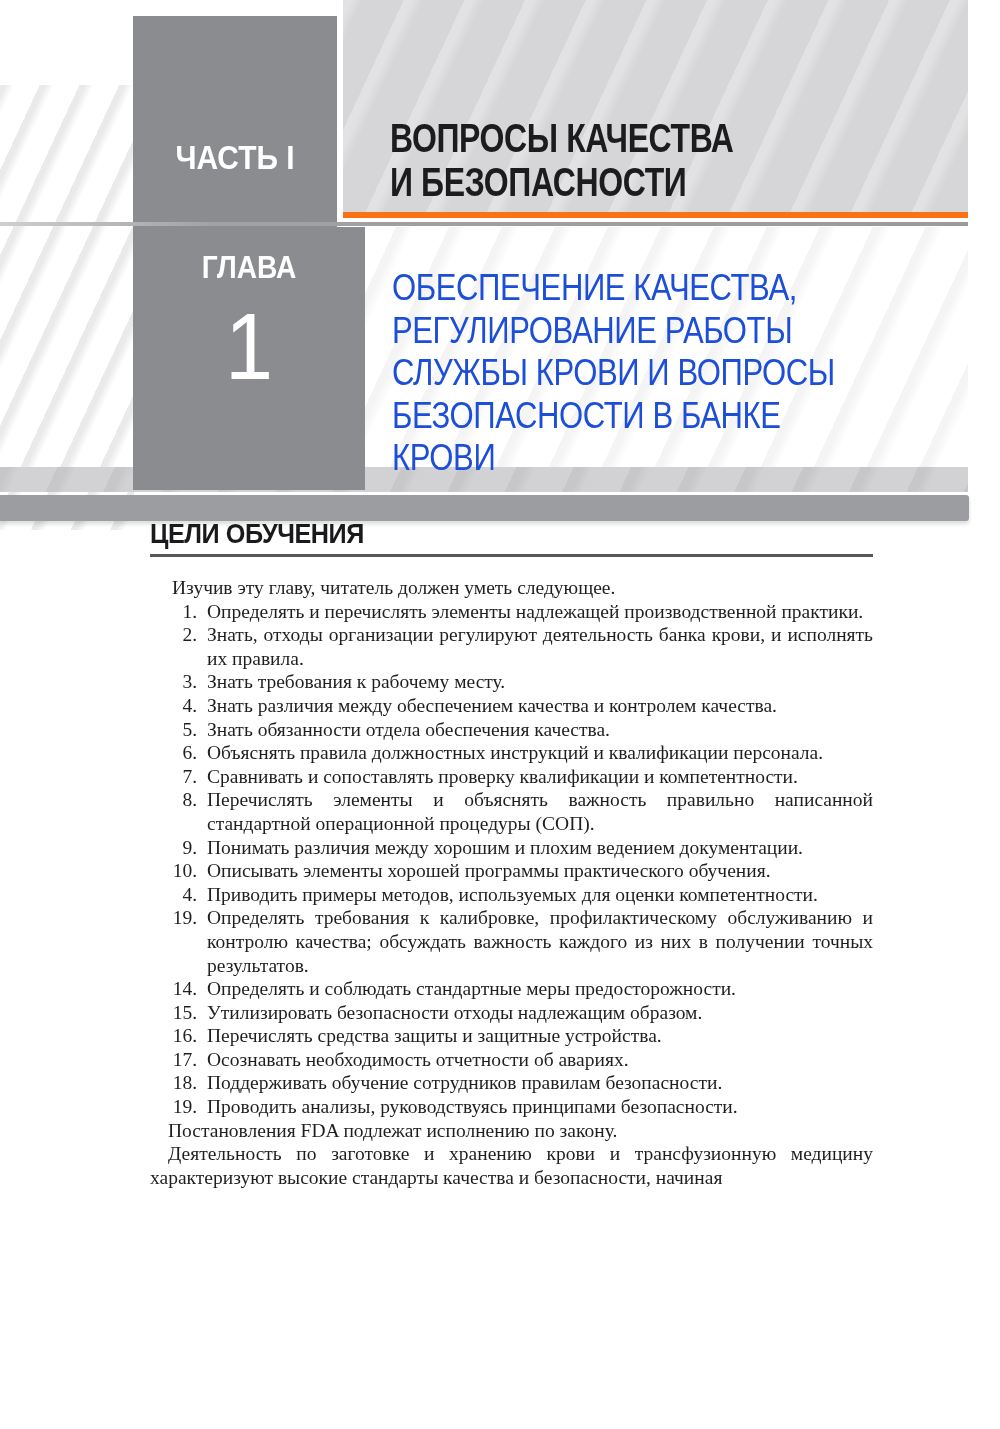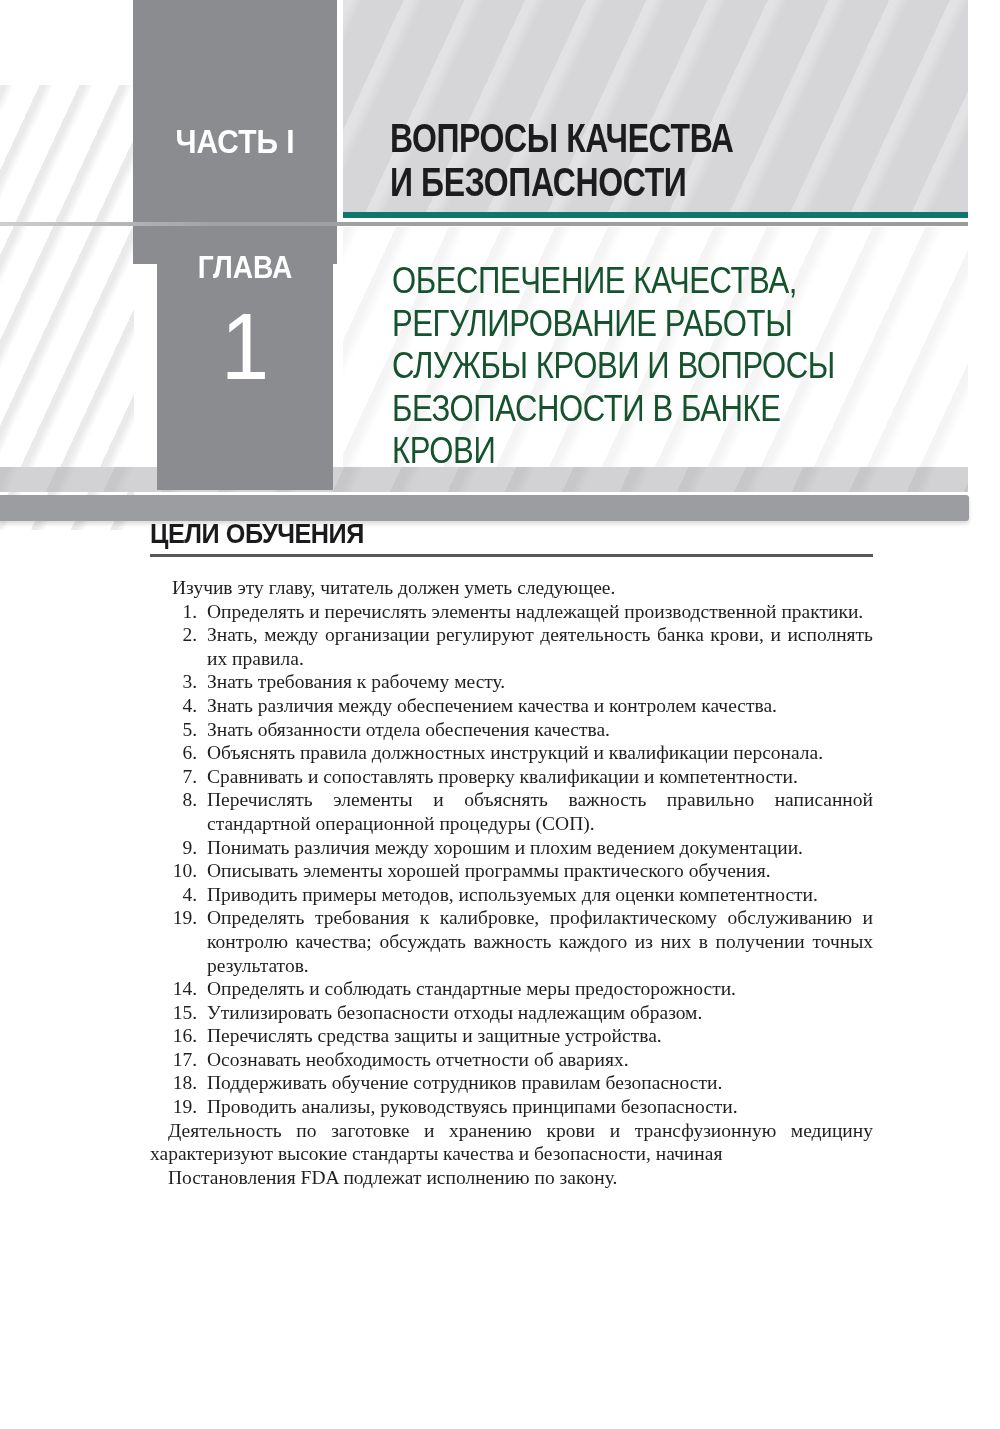--- a/index.html
+++ b/index.html
@@ -29,72 +29,71 @@
   }
   .sw-block {
     left:343px; top:0; width:625px; height:212px;
     background:repeating-linear-gradient(115deg,
       rgba(255,255,255,0.30) 0px, rgba(255,255,255,0.30) 7px,
       rgba(255,255,255,0) 18px, rgba(255,255,255,0) 55px);
   }
 
   
   .part-band {
-    position:absolute; left:133px; top:0; width:204px; height:264px;
+    position:absolute; left:133px; top:16px; width:204px; height:264px;
     background:var(--band, #8b8c90);
     padding-left:6px;
   }
   .part-label {
     position:absolute; top:122px; left:0; width:100%;
     text-align:center; color:#ffffff;
     font-family:"Liberation Sans", sans-serif; font-weight:700;
     font-size:34px; line-height:38px; white-space:nowrap;
     transform:scaleX(0.88);
   }
   .part-title-block {
     position:absolute; left:343px; top:0; width:625px; height:218px;
     background:var(--light-block, #d6d6d8);
-    border-bottom:6px solid #0f766e;
+    border-bottom:6px solid #f97316;
   }
   .part-title {
     position:absolute; left:47px; top:116px;
     font-family:"Liberation Sans", sans-serif; font-weight:700;
     font-size:40px; line-height:44px; color:var(--ink, #1c1c1e);
     letter-spacing:-0.5px;
   }
   .part-title .hline { display:block; white-space:nowrap; transform:scaleX(0.80); transform-origin:left center; }
 
   .separator-line {
     position:absolute; left:0; top:222px; width:968px; height:4px;
     background:linear-gradient(90deg,#cfcfd2,#a2a2a5 22%,#9b9b9e);
   }
 
   .chapter-band {
-    position:absolute; left:133px; top:227px; width:176px; height:263px;
+    position:absolute; left:133px; top:227px; width:232px; height:263px;
     background:var(--band, #8b8c90);
-    margin-left:24px;
   }
   .chapter-label {
     position:absolute; top:23px; left:0; width:100%;
     text-align:center; color:#ffffff;
     font-family:"Liberation Sans", sans-serif; font-weight:700;
     font-size:32px; line-height:34px; white-space:nowrap;
     transform:scaleX(0.88);
   }
   .chapter-number {
     position:absolute; top:72px; left:0; width:100%;
     text-align:center; color:#ffffff;
     font-family:"Liberation Sans", sans-serif; font-weight:400;
     font-size:94px; line-height:96px;
     transform:scaleX(0.92);
   }
   .chapter-title {
-    position:absolute; left:392px; top:260px; width:570px;
+    position:absolute; left:392px; top:267px; width:570px;
     font-family:"Liberation Sans", sans-serif; font-weight:400;
-    font-size:37px; line-height:42.5px; color:#14532d;
+    font-size:37px; line-height:42.5px; color:#1d4ed8;
     letter-spacing:-0.5px;
   }
   .chapter-title .hline { display:block; white-space:nowrap; transform:scaleX(0.84); transform-origin:left center; }
 
   .light-band {
     position:absolute; left:0; top:467px; width:968px; height:25px;
     background:var(--light-band, #d2d2d4);
   }
   .light-band::after {
     content:""; position:absolute; inset:0;
@@ -178,21 +177,21 @@
     <h2 class="section-heading">ЦЕЛИ ОБУЧЕНИЯ</h2>
     <hr class="heading-rule">
     <p class="intro">Изучив эту главу, читатель должен уметь следующее.</p>
     <ol class="objectives" id="objectives-list">
         <li class="obj-item">
           <span class="obj-num">1.</span>
           <div class="obj-text">Определять и перечислять элементы надлежащей производственной практики.</div>
         </li>
         <li class="obj-item">
           <span class="obj-num">2.</span>
-          <div class="obj-text">Знать, между организации регулируют деятельность банка крови, и исполнять их правила.</div>
+          <div class="obj-text">Знать, отходы организации регулируют деятельность банка крови, и исполнять их правила.</div>
         </li>
         <li class="obj-item">
           <span class="obj-num">3.</span>
           <div class="obj-text">Знать требования к рабочему месту.</div>
         </li>
         <li class="obj-item">
           <span class="obj-num">4.</span>
           <div class="obj-text">Знать различия между обеспечением качества и контролем качества.</div>
         </li>
         <li class="obj-item">
@@ -246,18 +245,18 @@
         <li class="obj-item">
           <span class="obj-num">18.</span>
           <div class="obj-text">Поддерживать обучение сотрудников правилам безопасности.</div>
         </li>
         <li class="obj-item">
           <span class="obj-num">19.</span>
           <div class="obj-text">Проводить анализы, руководствуясь принципами безопасности.</div>
         </li>
       </ol>
     <div class="closing" id="closing-paragraphs">
+        <p>Постановления FDA подлежат исполнению по закону.</p>
         <p>Деятельность по заготовке и хранению крови и трансфузионную меди­цину характеризуют высокие стандарты качества и безопасности, начиная</p>
-        <p>Постановления FDA подлежат исполнению по закону.</p>
       </div>
   </main>
 
 </div>
 
 </body></html>

